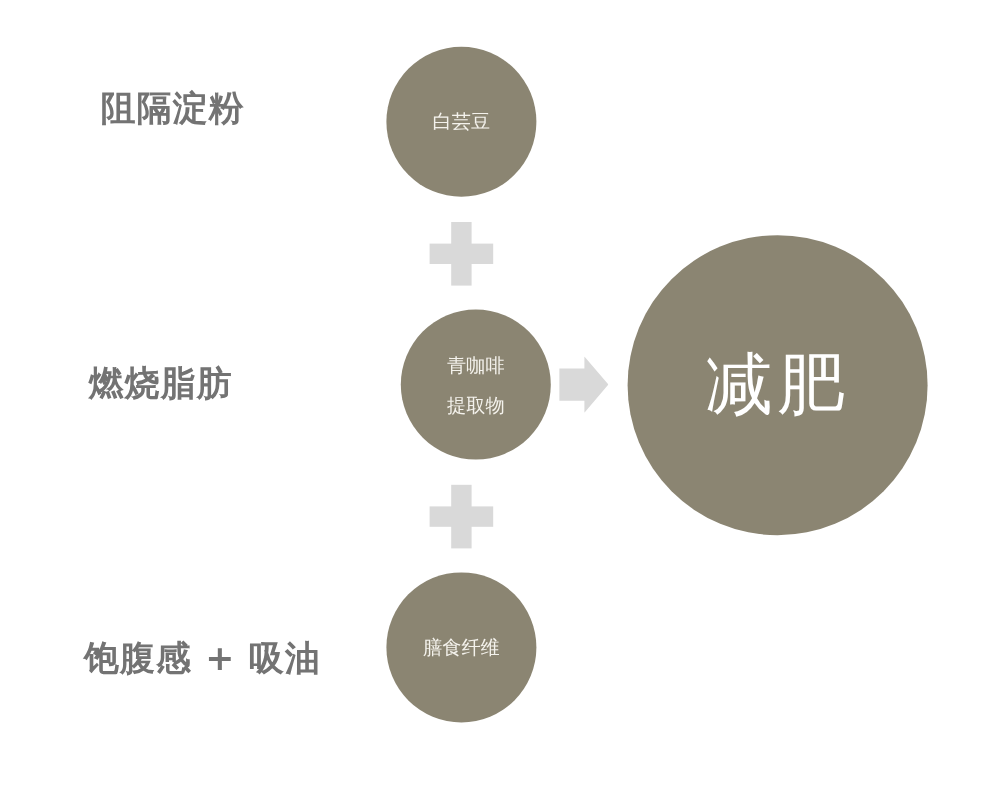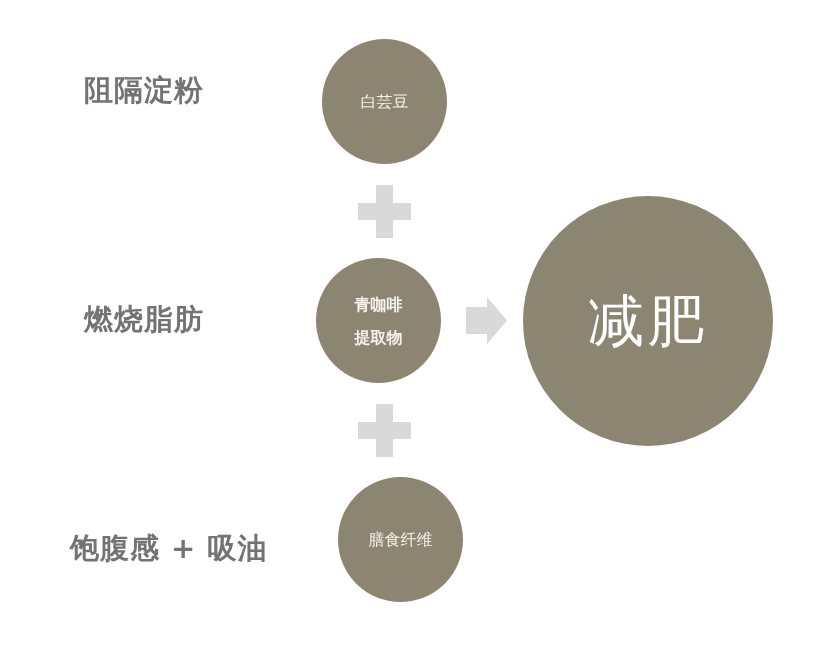--- a/index.html
+++ b/index.html
@@ -90,35 +90,35 @@
 <div class="label" style="left:84px; top:76px;">阻隔淀粉</div>
 <div class="circle" style="left:322px; top:39px;">
   <span>白芸豆</span>
 </div>
 
 <div class="plus" style="left:358px; top:185px;">
   <div class="v"></div>
     <div class="h"></div>
 </div>
 
-<div class="label" style="left:84px; top:305px;">燃烧脂肪</div>
-<div class="circle" style="left:316px; top:258px;font-weight:bold;">
+<div class="label" style="left:74px; top:305px;">燃烧脂肪</div>
+<div class="circle" style="left:334px; top:258px;">
   <span>青咖啡</span>
   <span>提取物</span>
 </div>
 
 <svg class="arrow" viewBox="0 0 41 47" xmlns="http://www.w3.org/2000/svg">
   <polygon points="0,10 21,10 21,0 41,23.5 21,47 21,37 0,37" fill="#d9d9d9"></polygon>
 </svg>
 
 <div class="big-circle">
   <span>减肥</span>
 </div>
 
 <div class="plus" style="left:358px; top:404px;">
   <div class="v"></div>
     <div class="h"></div>
 </div>
 
 <div class="label" style="left:70px; top:534px;">饱腹感 + 吸油</div>
-<div class="circle" style="left:338px; top:477px;">
+<div class="circle" style="left:322px; top:477px;">
   <span>膳食纤维</span>
 </div>
 
 </body></html>

